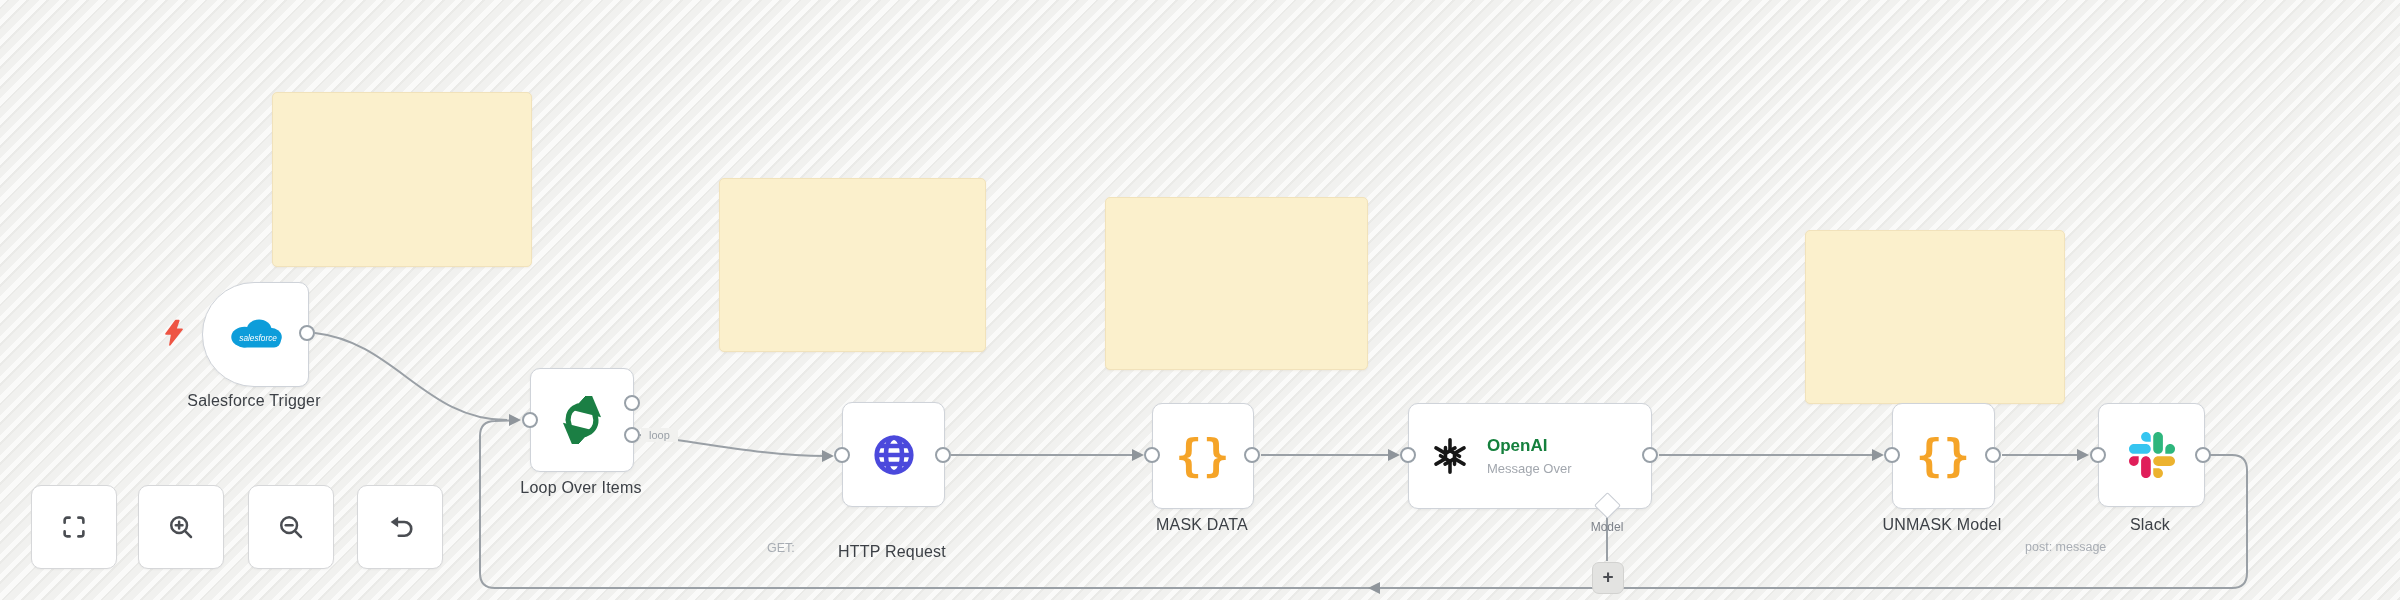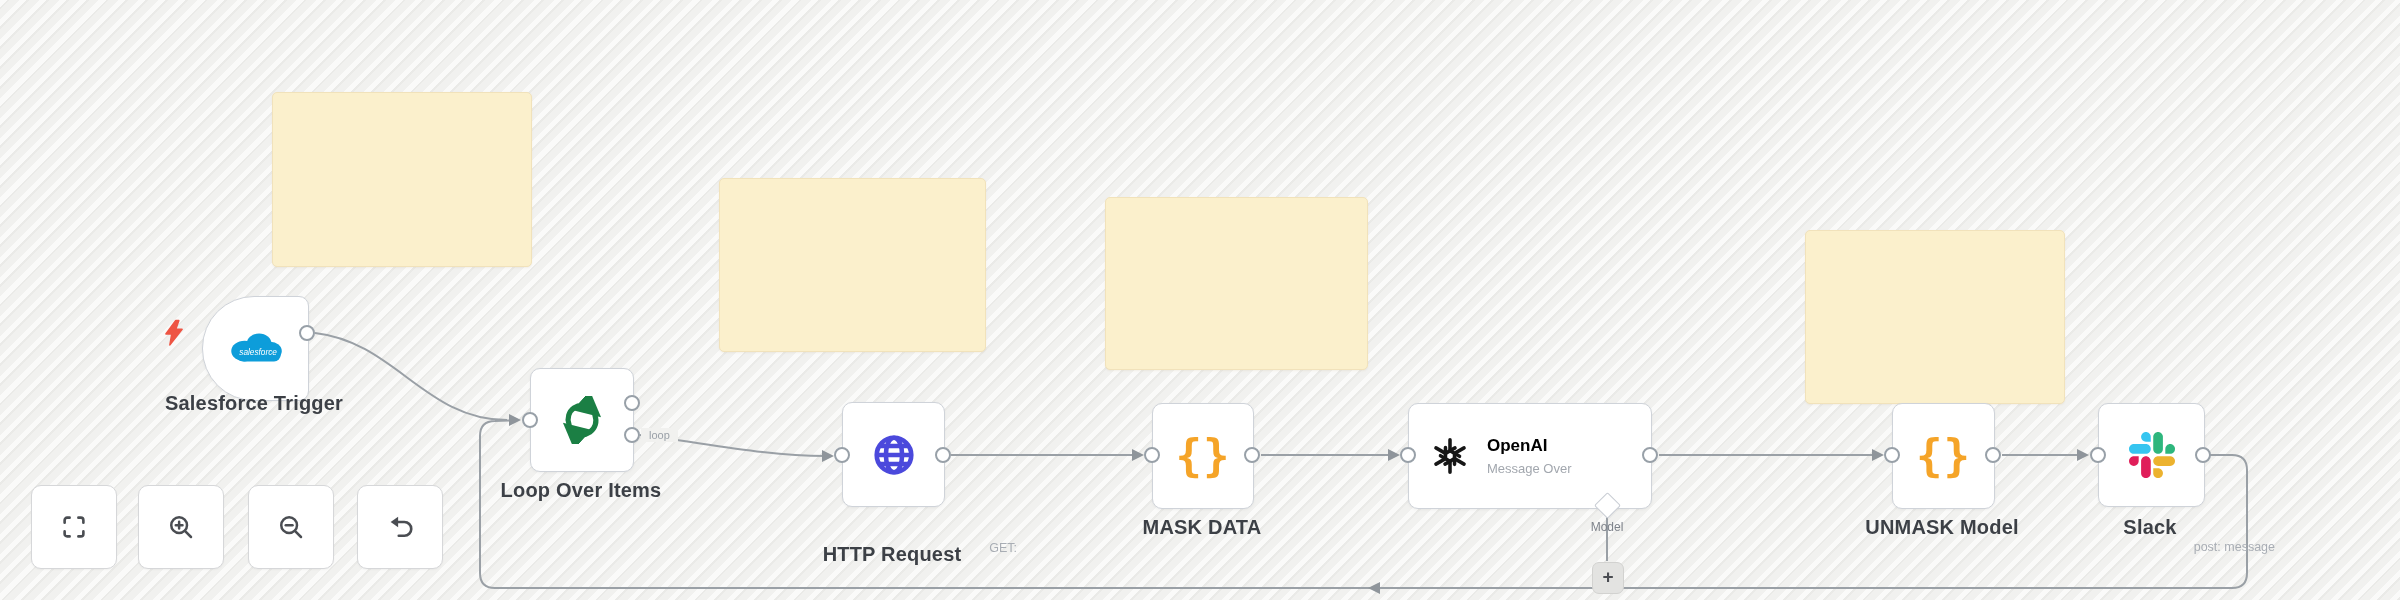--- a/index.html
+++ b/index.html
@@ -20,24 +20,24 @@
   .node{
     position:absolute;background:#ffffff;border:1.6px solid #cfd3d9;
     border-radius:10px;z-index:3;box-shadow:0 1px 3px rgba(0,0,0,.05);
     display:flex;align-items:center;justify-content:center;
   }
   .node.trigger{border-radius:52px 10px 10px 52px;}
   .braces{font-family:"DejaVu Sans Mono","Liberation Mono",monospace;
     font-size:44px;font-weight:700;color:#F5A428;letter-spacing:1px;line-height:1;}
   .node-label{
     position:absolute;width:250px;text-align:center;z-index:3;
-    font-size:20px;font-weight:700;color:#3c4046;letter-spacing:.2px;
+    font-size:16px;font-weight:400;color:#3c4046;letter-spacing:.2px;
   }
   .node-sublabel{
-    position:absolute;width:250px;text-align:right;z-index:3;
+    position:absolute;width:250px;text-align:left;z-index:3;
     font-size:12.5px;font-weight:400;color:#a8adb4;
   }
   .port{
     position:absolute;width:12px;height:12px;border-radius:50%;
     background:#fff;border:2px solid #98a0a8;z-index:4;
   }
   .port-label{
     position:absolute;z-index:2;font-size:11px;color:#9aa0a8;
     background:#f1f1ef;padding:0 8px;line-height:14px;
   }
@@ -46,21 +46,21 @@
     border:1.6px solid #c9cdd4;transform:rotate(45deg);z-index:4;border-radius:2px;
   }
   .tools-label{position:absolute;width:150px;text-align:center;font-size:12px;color:#7d828a;z-index:3;}
   .add-btn{
     position:absolute;width:30px;height:30px;background:#e3e3e1;border:1px solid #d2d2d0;
     border-radius:7px;z-index:4;color:#4a4d52;font-size:19px;font-weight:700;
     text-align:center;line-height:28px;
   }
   .openai-inner{display:flex;align-items:center;width:100%;padding:0 18px;gap:14px;}
   .openai-texts{display:flex;flex-direction:column;gap:5px;}
-  .openai-title{font-size:17px;font-weight:600;color:#000000;}
+  .openai-title{font-size:17px;font-weight:600;color:#15803d;}
   .openai-sub{font-size:13px;color:#a2a7ae;}
   .bolt{position:absolute;z-index:3;}
   .ctrl{
     position:absolute;top:485px;width:84px;height:82px;background:#fff;
     border:1px solid #d6d7d9;border-radius:10px;z-index:5;
     display:flex;align-items:center;justify-content:center;cursor:pointer;
     box-shadow:0 1px 2px rgba(0,0,0,.04);
   }
 </style>
 </head>
@@ -94,21 +94,21 @@
       <polygon points="1380,582 1368,588 1380,594"></polygon>
     </g>
   </svg>
 
   <div class="bolt" style="left:161px;top:319px;">
     <svg width="26" height="28" viewBox="0 0 24 26">
       <path d="M13.5 1.5 L4.5 13.8 L10 13.8 L8.2 24 L19.5 9.6 L13.6 9.6 L16.4 1.5 Z" fill="#EE5544" stroke="#EE5544" stroke-width="1.5" stroke-linejoin="round"></path>
     </svg>
   </div>
 
-  <div class="node trigger" style="left:202px;top:296px;width:105px;height:103px;">
+  <div class="node trigger" style="left:202px;top:282px;width:105px;height:103px;">
     <svg width="66" height="42" viewBox="0 0 64 40">
       <g fill="#0D9DDA">
         <ellipse cx="21" cy="22" rx="13" ry="10"></ellipse>
         <ellipse cx="35" cy="15" rx="12" ry="10"></ellipse>
         <ellipse cx="46" cy="22" rx="11" ry="9"></ellipse>
         <rect x="13" y="19" width="43" height="13" rx="6.5"></rect>
       </g>
       <text x="34" y="26" font-size="8" fill="#ffffff" font-style="italic" text-anchor="middle" font-family="Liberation Sans, sans-serif">salesforce</text>
     </svg>
   </div>

